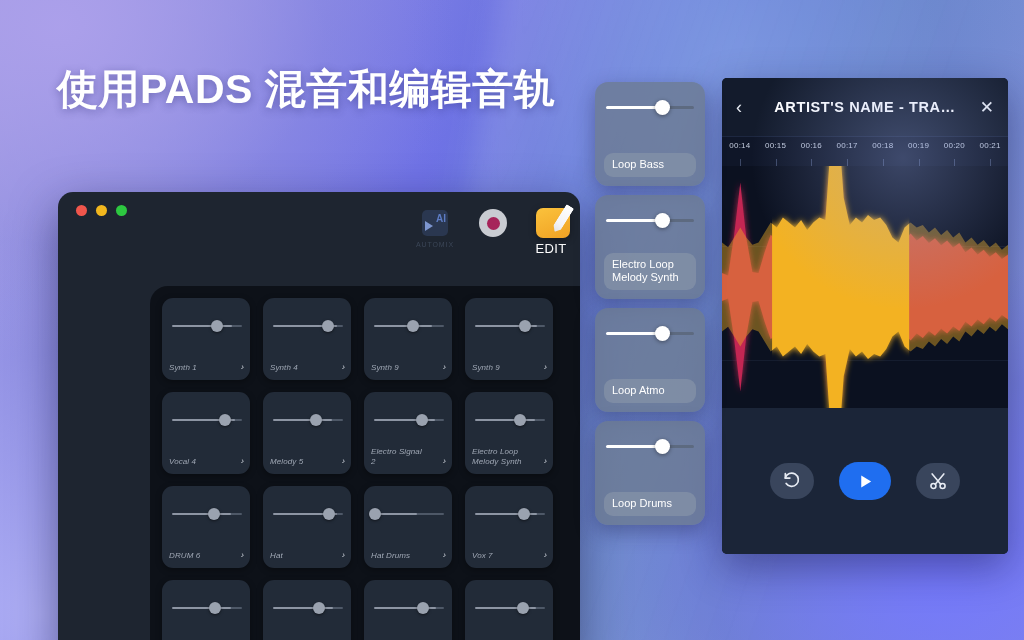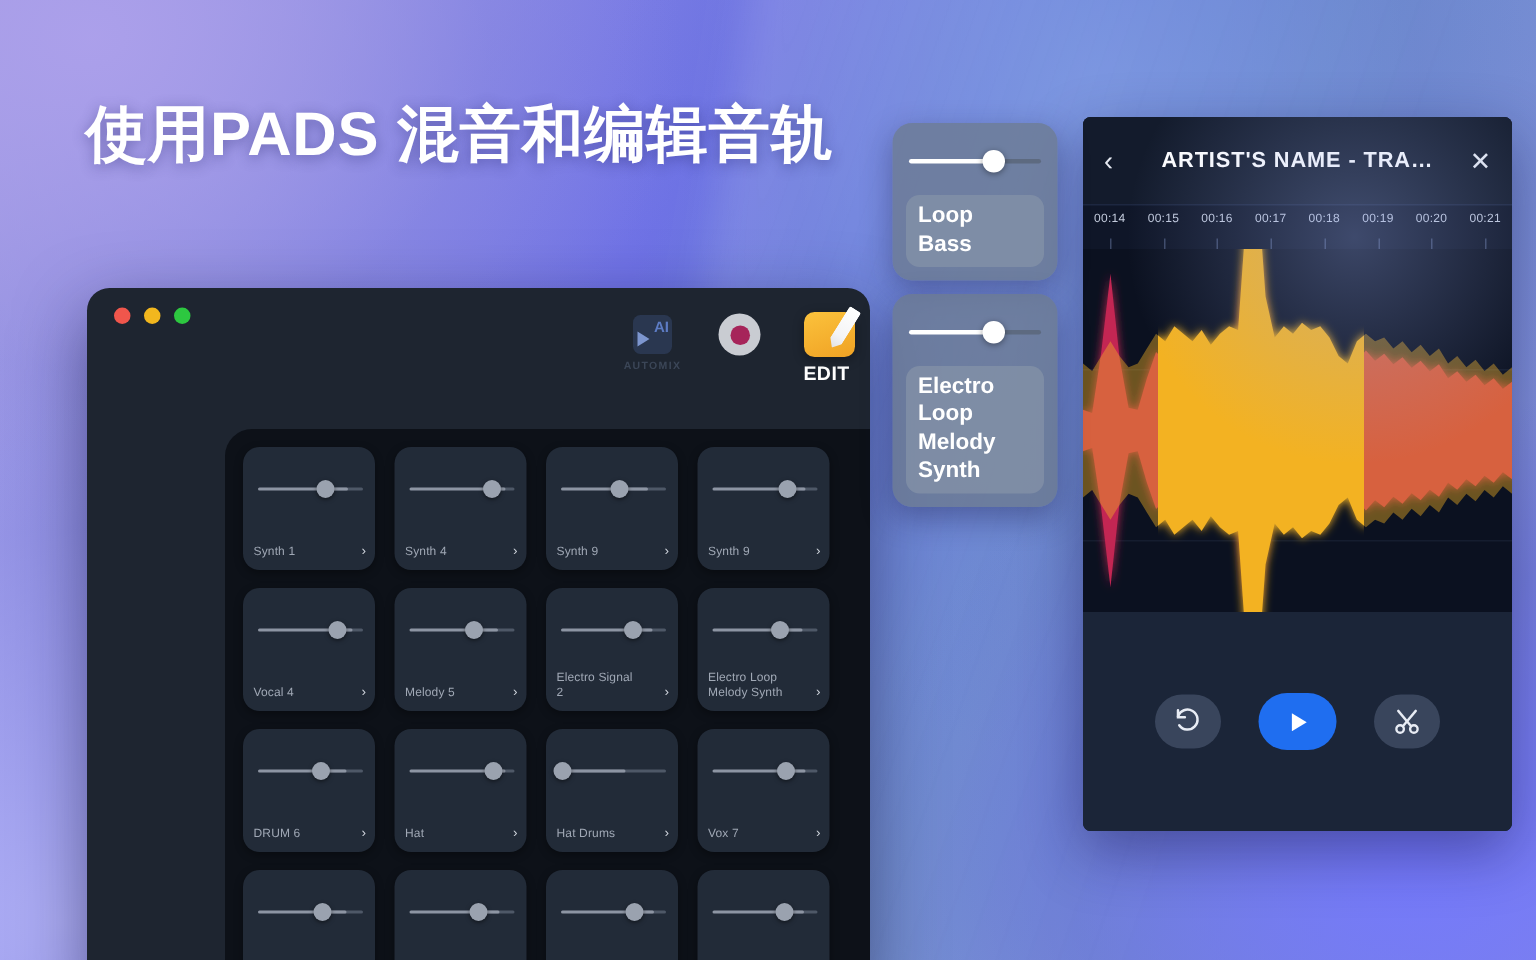--- a/index.html
+++ b/index.html
@@ -80,21 +80,21 @@
     display: flex;
     flex-direction: column;
     align-items: center;
     gap: 3px;
   }
   .tool-glyph { width: 30px; height: 30px; position: relative; }
   .tool-label {
     font-size: 7px;
     letter-spacing: 0.9px;
     color: #3b4657;
-    font-weight: bold;
+    font-weight: normal;
     text-align: center;
   }
   .tool.active .tool-label { color: #ffffff; font-size: 13px; letter-spacing: 0.3px; }
 
   
   .ico-automix {
     width: 26px; height: 26px; margin: 2px auto 0;
     border-radius: 5px;
     background: #2a3750;
     position: relative;
@@ -180,20 +180,21 @@
     background: #9aa2af;
     box-shadow: 0 1px 3px rgba(0,0,0,0.5);
   }
   .pad .foot {
     position: absolute;
     left: 7px; right: 6px; bottom: 7px;
     display: flex;
     align-items: flex-end;
     justify-content: space-between;
     gap: 19px;
+    font-style: italic;
   }
   .pad .name {
     font-size: 8px;
     color: #a0a8b5;
     line-height: 1.25;
     letter-spacing: 0.1px;
   }
   .pad .chev { font-size: 9px; color: #cfd4dc; line-height: 1; padding-bottom: 1px; }
 
   
@@ -229,24 +230,24 @@
   .loop-card .knob {
     position: absolute; top: 0; left: 63px;
     width: 15px; height: 15px; border-radius: 50%;
     background: #ffffff;
     box-shadow: 0 1px 4px rgba(0,0,0,0.4);
   }
   .loop-card .pill {
     background: rgba(133,147,168,0.72);
     border-radius: 9px;
     padding: 5px 8px;
-    font-size: 15px;
+    font-size: 11px;
     color: #ffffff;
     line-height: 1.25;
-    font-weight: 700;
+    font-weight: 400;
   }
 
   
   #editor {
     position: absolute;
     left: 722px; top: 78px;
     width: 286px; height: 476px;
     background: #141c2e;
     border-radius: 5px;
     box-shadow: 0 14px 40px rgba(20,20,70,0.45);
@@ -564,20 +565,36 @@
       </div>
       <div class="pill">Loop Bass</div>
     </div>
     <div class="loop-card">
       <div class="slider">
         <div class="track-dim"></div>
         <div class="track" style="right: auto; width: 63%;"></div>
         <div class="knob" style="left: calc(63% - 7px);"></div>
       </div>
       <div class="pill">Electro Loop Melody Synth</div>
+    </div>
+    <div class="loop-card">
+      <div class="slider">
+        <div class="track-dim"></div>
+        <div class="track" style="right: auto; width: 63%;"></div>
+        <div class="knob" style="left: calc(63% - 7px);"></div>
+      </div>
+      <div class="pill">Loop Atmo</div>
+    </div>
+    <div class="loop-card">
+      <div class="slider">
+        <div class="track-dim"></div>
+        <div class="track" style="right: auto; width: 63%;"></div>
+        <div class="knob" style="left: calc(63% - 7px);"></div>
+      </div>
+      <div class="pill">Loop Drums</div>
     </div>
   </div>
 
 <div id="editor">
   <div class="glow-tr"></div>
 
   <div id="editor-header">
     <div id="editor-back">‹</div>
     <div id="editor-title">ARTIST'S NAME - TRA…</div>
     <div id="editor-close">✕</div>

